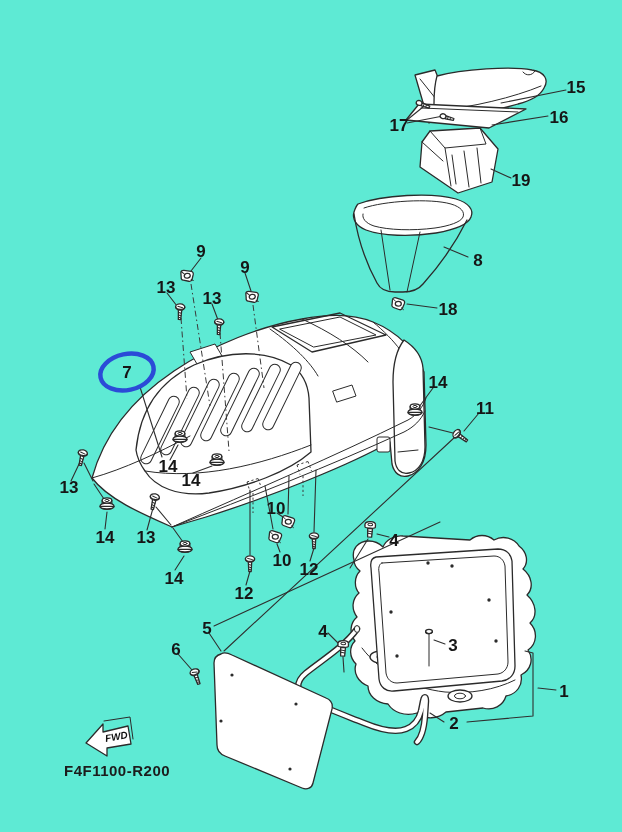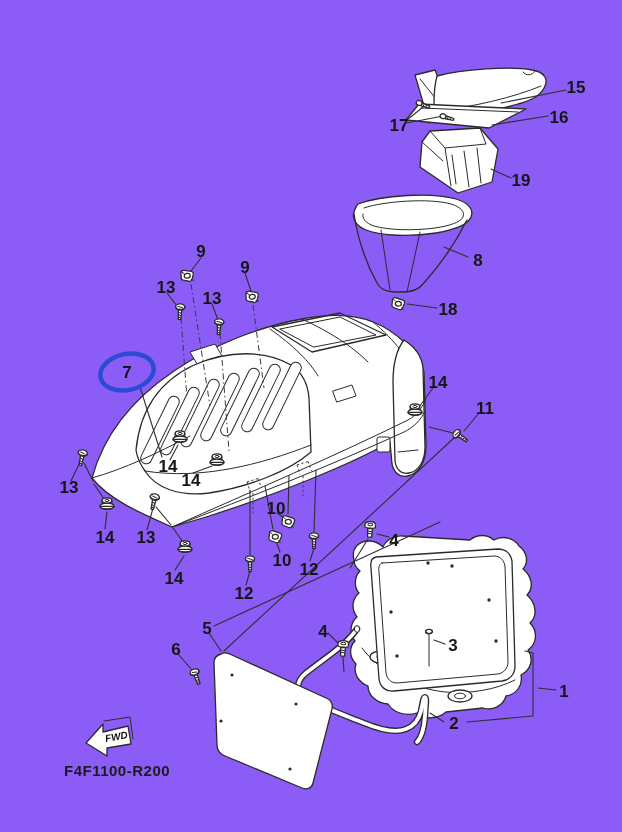--- a/index.html
+++ b/index.html
@@ -1,16 +1,16 @@
 <!DOCTYPE html>
 <html><head>
 <meta charset="utf-8">
 <style>
   html,body { margin:0; padding:0; background:#ffffff; }
-  .page { position:relative; width:622px; height:832px; background:#8b5cf6; overflow:hidden;
+  .page { position:relative; width:622px; height:832px; background:#5eead4; overflow:hidden;
           font-family:"Liberation Sans", sans-serif; }
   svg { display:block; }
   .ln   { fill:none; stroke:#2b2b2b; stroke-width:1.3; stroke-linecap:round; stroke-linejoin:round; }
   .fw   { fill:#ffffff; stroke:#2b2b2b; stroke-width:1.3; stroke-linejoin:round; }
   .thin { stroke-width:1; }
   .lead { fill:none; stroke:#2f2f2f; stroke-width:1.1; stroke-linecap:round; }
   .dashdot { fill:none; stroke:#3a3a3a; stroke-width:1; stroke-dasharray:6 3 1.5 3; }
   .dot  { fill:none; stroke:#3a3a3a; stroke-width:1; stroke-dasharray:2.2 2.4; }
   .callout-num { font:700 17px "Liberation Sans", sans-serif; fill:#161616; text-anchor:middle; }
   .code-text   { font:700 15px "Liberation Sans", sans-serif; fill:#1c1c1c; letter-spacing:.5px; }

